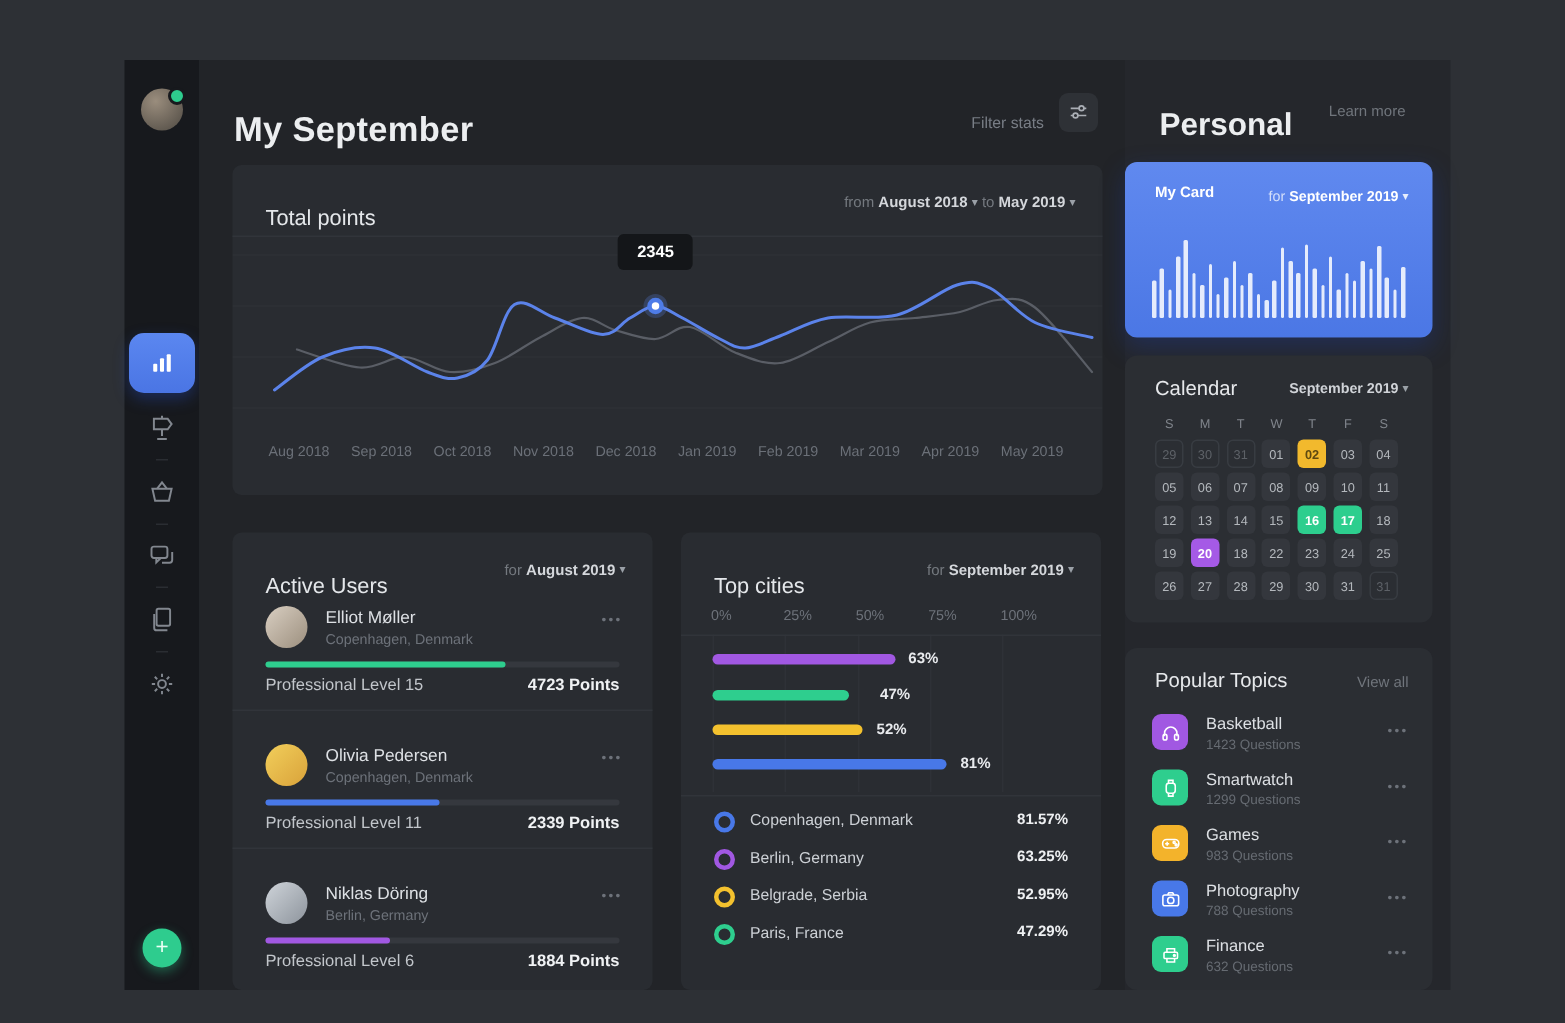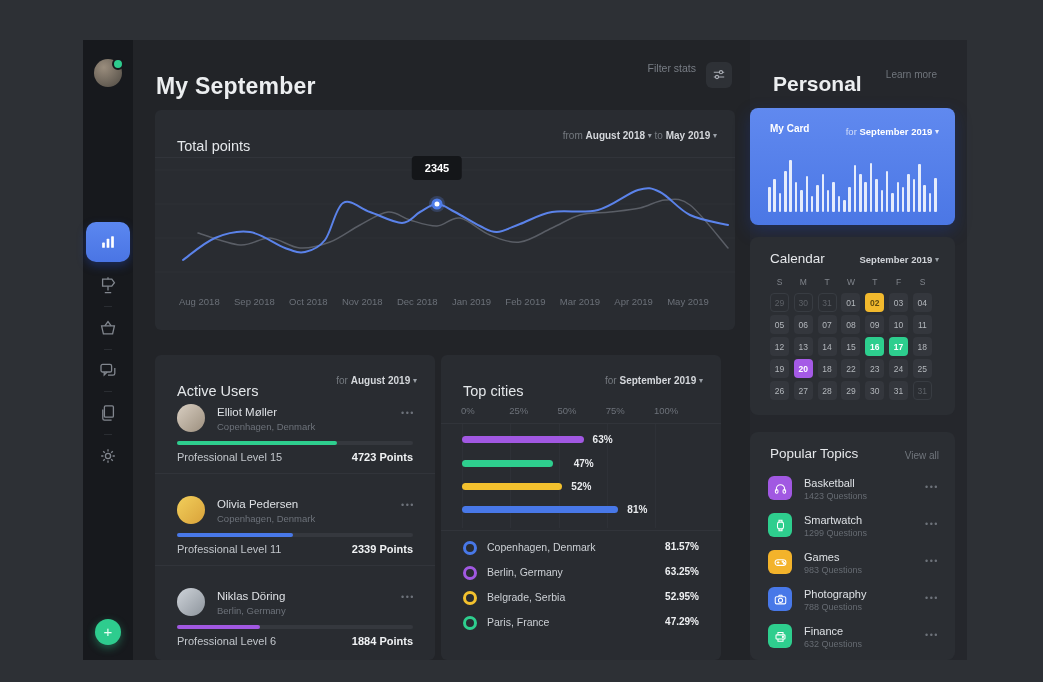--- a/index.html
+++ b/index.html
@@ -20,21 +20,21 @@
           background:linear-gradient(180deg,#5b87f0,#4a75e4);
           display:flex;align-items:center;justify-content:center;box-shadow:0 4px 10px rgba(40,80,200,.35);}
   .nav-div{position:absolute;left:21px;width:8px;height:1px;background:#2a2d32;}
   .fab{position:absolute;left:12px;top:579px;width:26px;height:26px;border-radius:50%;border:none;
        background:#2ecc8e;color:#eafff5;font-size:15px;line-height:26px;text-align:center;padding:0;
        cursor:pointer;box-shadow:0 3px 8px rgba(46,204,142,.4);}
 
   
   .main{position:absolute;left:50px;top:0;width:617px;height:620px;background:#222428;}
   .main-title{position:absolute;left:23px;top:18px;font-size:23px;color:#eceef0;letter-spacing:.2px;}
-  .filter-wrap{position:absolute;right:18px;top:22px;display:flex;align-items:flex-start;gap:10px;cursor:pointer;}
+  .filter-wrap{position:absolute;right:18px;top:22px;display:flex;align-items:flex-end;gap:10px;cursor:pointer;}
   .filter-label{font-size:10.5px;color:#787d85;}
   .filter-btn{width:26px;height:26px;border-radius:6px;background:#2e3136;display:flex;
               align-items:center;justify-content:center;}
   .card{position:absolute;background:#292c31;border-radius:6px;}
   .card-title{position:absolute;left:22px;top:16px;font-size:14.5px;color:#e4e7ea;font-weight:500;}
   .range{position:absolute;right:18px;top:20px;font-size:10px;color:#74797f;cursor:pointer;padding-left:40px;}
   .range b{color:#d4d7db;font-weight:700;}
   .caret{color:#9aa0a7;font-size:8px;vertical-align:1px;}
   .hdiv{position:absolute;left:0;right:0;height:1px;background:#31343a;}
 
@@ -53,21 +53,21 @@
   .u-name{position:absolute;left:62px;top:2px;font-size:11.5px;color:#dde0e4;}
   .u-loc{position:absolute;left:62px;top:17px;font-size:9.5px;color:#6d727a;}
   .dots{position:absolute;right:20px;top:4px;font-size:9px;color:#6d727a;letter-spacing:1.5px;cursor:pointer;}
   .track{position:absolute;left:22px;right:22px;top:37px;height:4px;border-radius:2px;background:#35383e;}
   .fill{position:absolute;left:0;top:0;height:4px;border-radius:2px;}
   .u-level{position:absolute;left:22px;top:47px;font-size:11px;color:#c2c6cb;}
   .u-points{position:absolute;right:22px;top:47px;font-size:11px;font-weight:700;color:#f0f2f4;}
   .u-div{position:absolute;left:0;right:0;top:69px;height:1px;background:#31343a;}
 
   
-  .tc-card{left:308px;top:315px;width:280px;height:305px;}
+  .tc-card{left:321px;top:315px;width:280px;height:305px;}
   .axis-label{position:absolute;top:50px;font-size:9.5px;color:#6d727a;}
   .vgrid{position:absolute;top:68px;width:1px;height:105px;background:#2e3137;}
   .bar{position:absolute;height:7px;border-radius:3.5px;}
   .bar-label{position:absolute;font-size:10px;font-weight:700;color:#e8eaed;}
   .lg-row{position:absolute;left:0;right:0;height:20px;}
   .ring{position:absolute;left:22px;top:2px;width:8px;height:8px;border-radius:50%;border:3px solid;}
   .lg-city{position:absolute;left:46px;top:2px;font-size:10.5px;color:#ccd0d5;}
   .lg-val{position:absolute;right:22px;top:2px;font-size:10px;font-weight:700;color:#eef0f2;}
 
   

